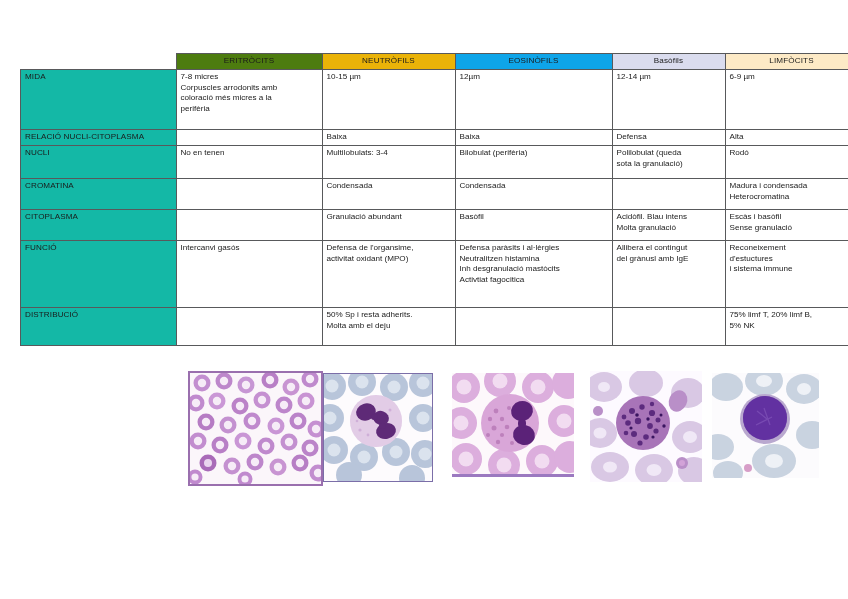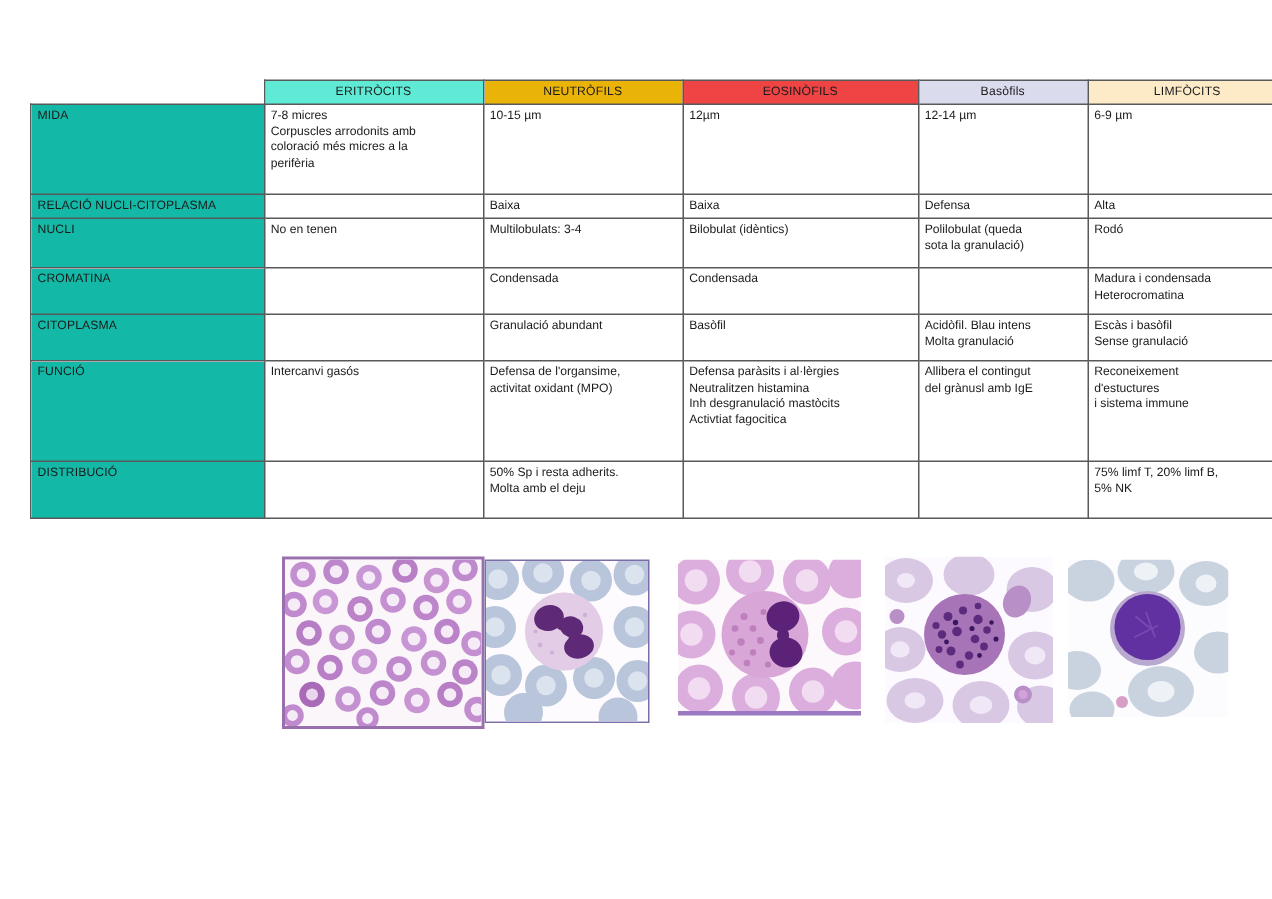--- a/index.html
+++ b/index.html
@@ -54,23 +54,23 @@
   
   #cell-table thead th {
     text-align: center;
     vertical-align: middle;
     height: 13px;
     padding: 1px 2px;
     font-size: 8.1px;
     letter-spacing: .15px;
   }
   .hdr-blank { background: #ffffff; border: none !important; }
-  .hdr-eri { background: #5eead4; }
+  .hdr-eri { background: #4d7c0f; }
   .hdr-neu { background: #eab308; }
-  .hdr-eos { background: #ef4444; margin-top: 28px; }
+  .hdr-eos { background: #0ea5e9; margin-top: 28px; }
   .hdr-bas { background: #dadcee; }
   .hdr-lim { background: #fdeac6; }
 
   
   .rowlabel {
     background: #14b8a6;
     text-align: center;
     vertical-align: middle;
     letter-spacing: .1px;
   }
@@ -170,21 +170,21 @@
 
       <tr class="r-nucli">
         <td class="rowlabel">NUCLI</td>
         <td class="va-bottom">
           <span class="cell-line">No en tenen</span>
         </td>
         <td>
           <span class="cell-line">Multilobulats: 3-4</span>
         </td>
         <td>
-          <span class="cell-line">Bilobulat (idèntics)</span>
+          <span class="cell-line">Bilobulat (perifèria)</span>
         </td>
         <td>
           <span class="cell-line">Polilobulat  (queda</span>
           <span class="cell-line">sota la granulació)</span>
         </td>
         <td class="va-middle">
           <span class="cell-line">Rodó</span>
         </td>
       </tr>
 

